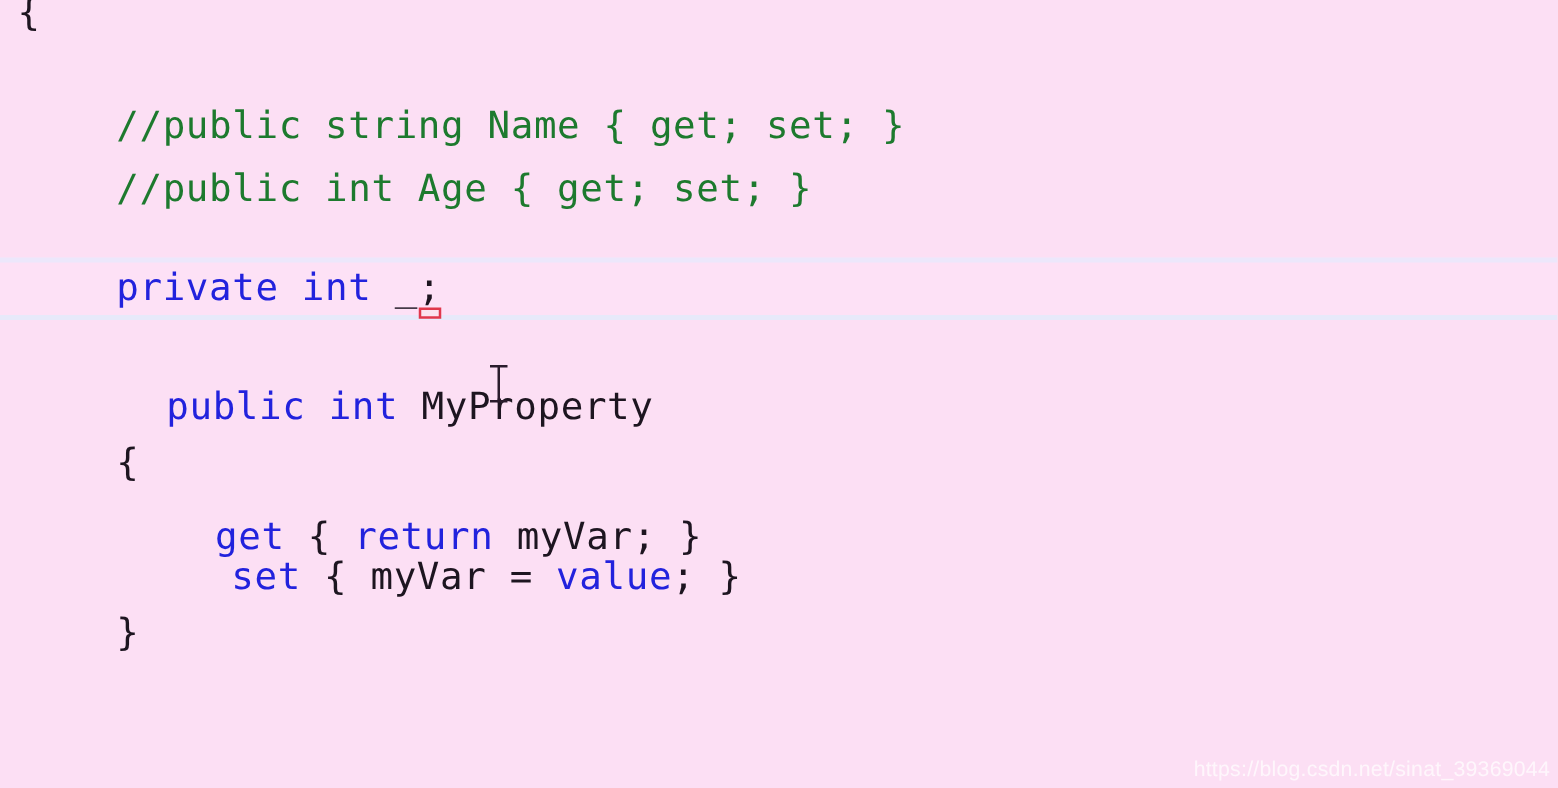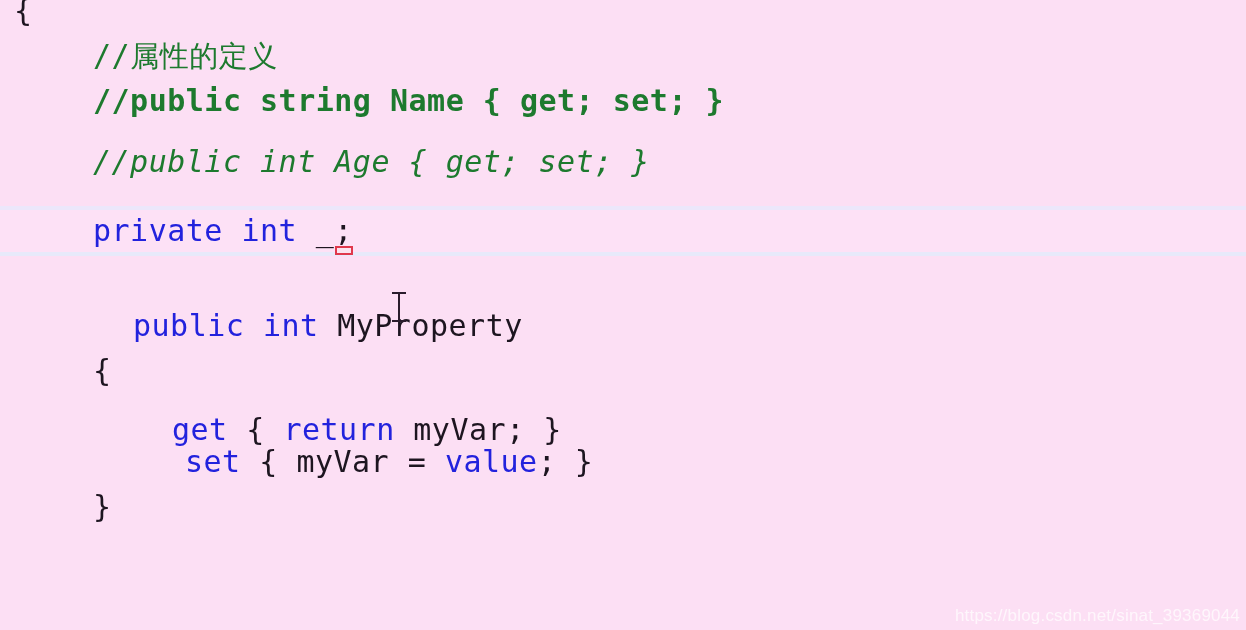--- a/index.html
+++ b/index.html
@@ -117,23 +117,22 @@
 </style>
 </head>
 <body>
 
 <div id="screen">
 
   <div id="active-line-highlight"></div>
 
   <div id="code-surface">
       <div class="code-line" style="top: -12px;"><span class="ind" style="width: 14px;"></span><span class="tok-punct">{</span></div>
-      <div class="code-line" style="top: 33px;"><span class="ind" style="width: 93px;"></span><span class="tok-comment">//</span><span class="tok-comment cjk">属性的定义</span></div>
-      <div class="code-line" style="top: 78px; font-weight: bold;"><span class="ind" style="width: 93px;"></span><span class="tok-comment">//public string Name { get; set; }</span></div>
-      <div class="code-line" style="top: 139px; font-style: italic;"><span class="ind" style="width: 93px;"></span><span class="tok-comment">//public int Age { get; set; }</span></div>
+      <div class="code-line" style="top: 78px;"><span class="ind" style="width: 93px;"></span><span class="tok-comment">//public string Name { get; set; }</span></div>
+      <div class="code-line" style="top: 129px;"><span class="ind" style="width: 93px;"></span><span class="tok-comment">//public int Age { get; set; }</span></div>
       <div class="code-line" style="top: 208px;"><span class="ind" style="width: 93px;"></span><span class="tok-keyword">private int </span><span class="tok-ident">_</span><span class="tok-punct">;</span></div>
       <div class="code-line" style="top: 303px; padding-left: 40px;"><span class="ind" style="width: 93px;"></span><span class="tok-keyword">public int </span><span class="tok-ident">MyProperty</span></div>
       <div class="code-line" style="top: 348px;"><span class="ind" style="width: 93px;"></span><span class="tok-punct">{</span></div>
       <div class="code-line" style="top: 407px;"><span class="ind" style="width: 172px;"></span><span class="tok-keyword">get</span><span class="tok-punct"> { </span><span class="tok-keyword">return </span><span class="tok-ident">myVar</span><span class="tok-punct">; }</span></div>
       <div class="code-line" style="top: 439px; margin-left: 13px;"><span class="ind" style="width: 172px;"></span><span class="tok-keyword">set</span><span class="tok-punct"> { </span><span class="tok-ident">myVar</span><span class="tok-punct"> = </span><span class="tok-keyword">value</span><span class="tok-punct">; }</span></div>
       <div class="code-line" style="top: 484px;"><span class="ind" style="width: 93px;"></span><span class="tok-punct">}</span></div>
     </div>
 
   <div id="rename-smart-tag"></div>
 

